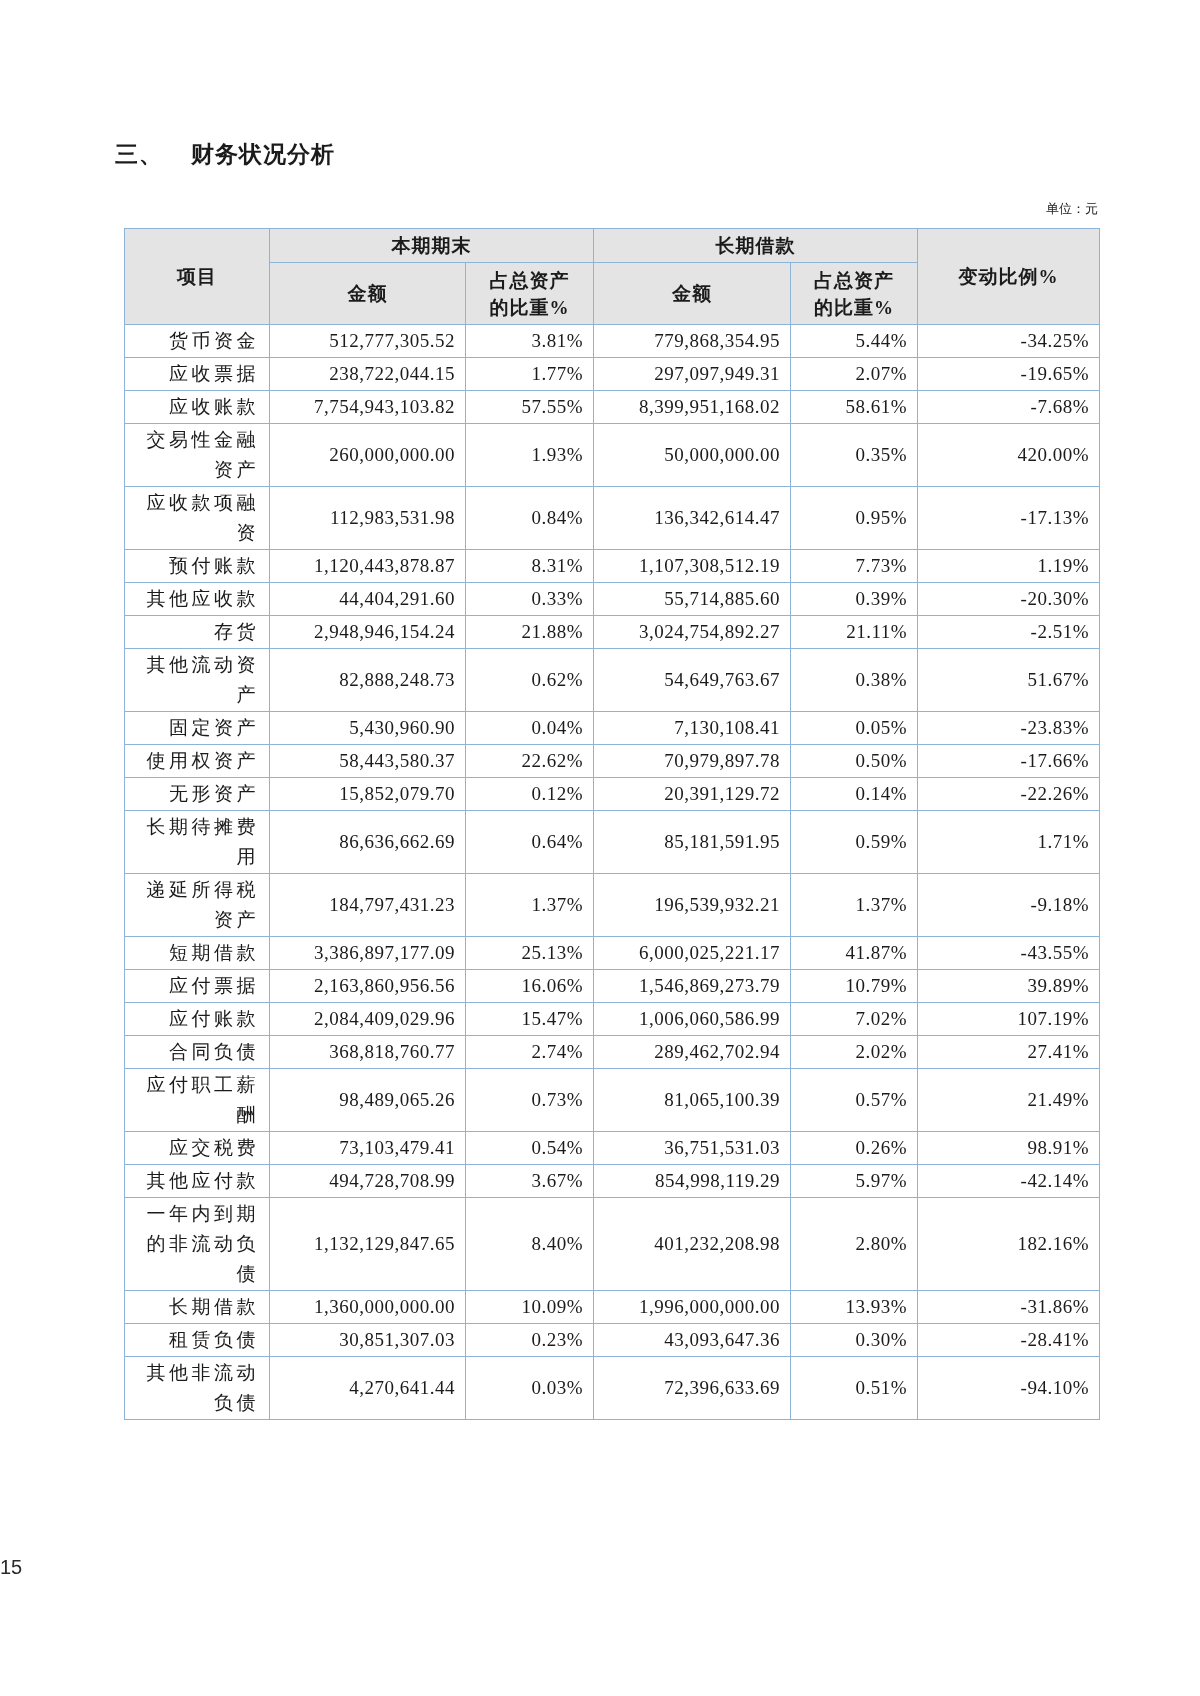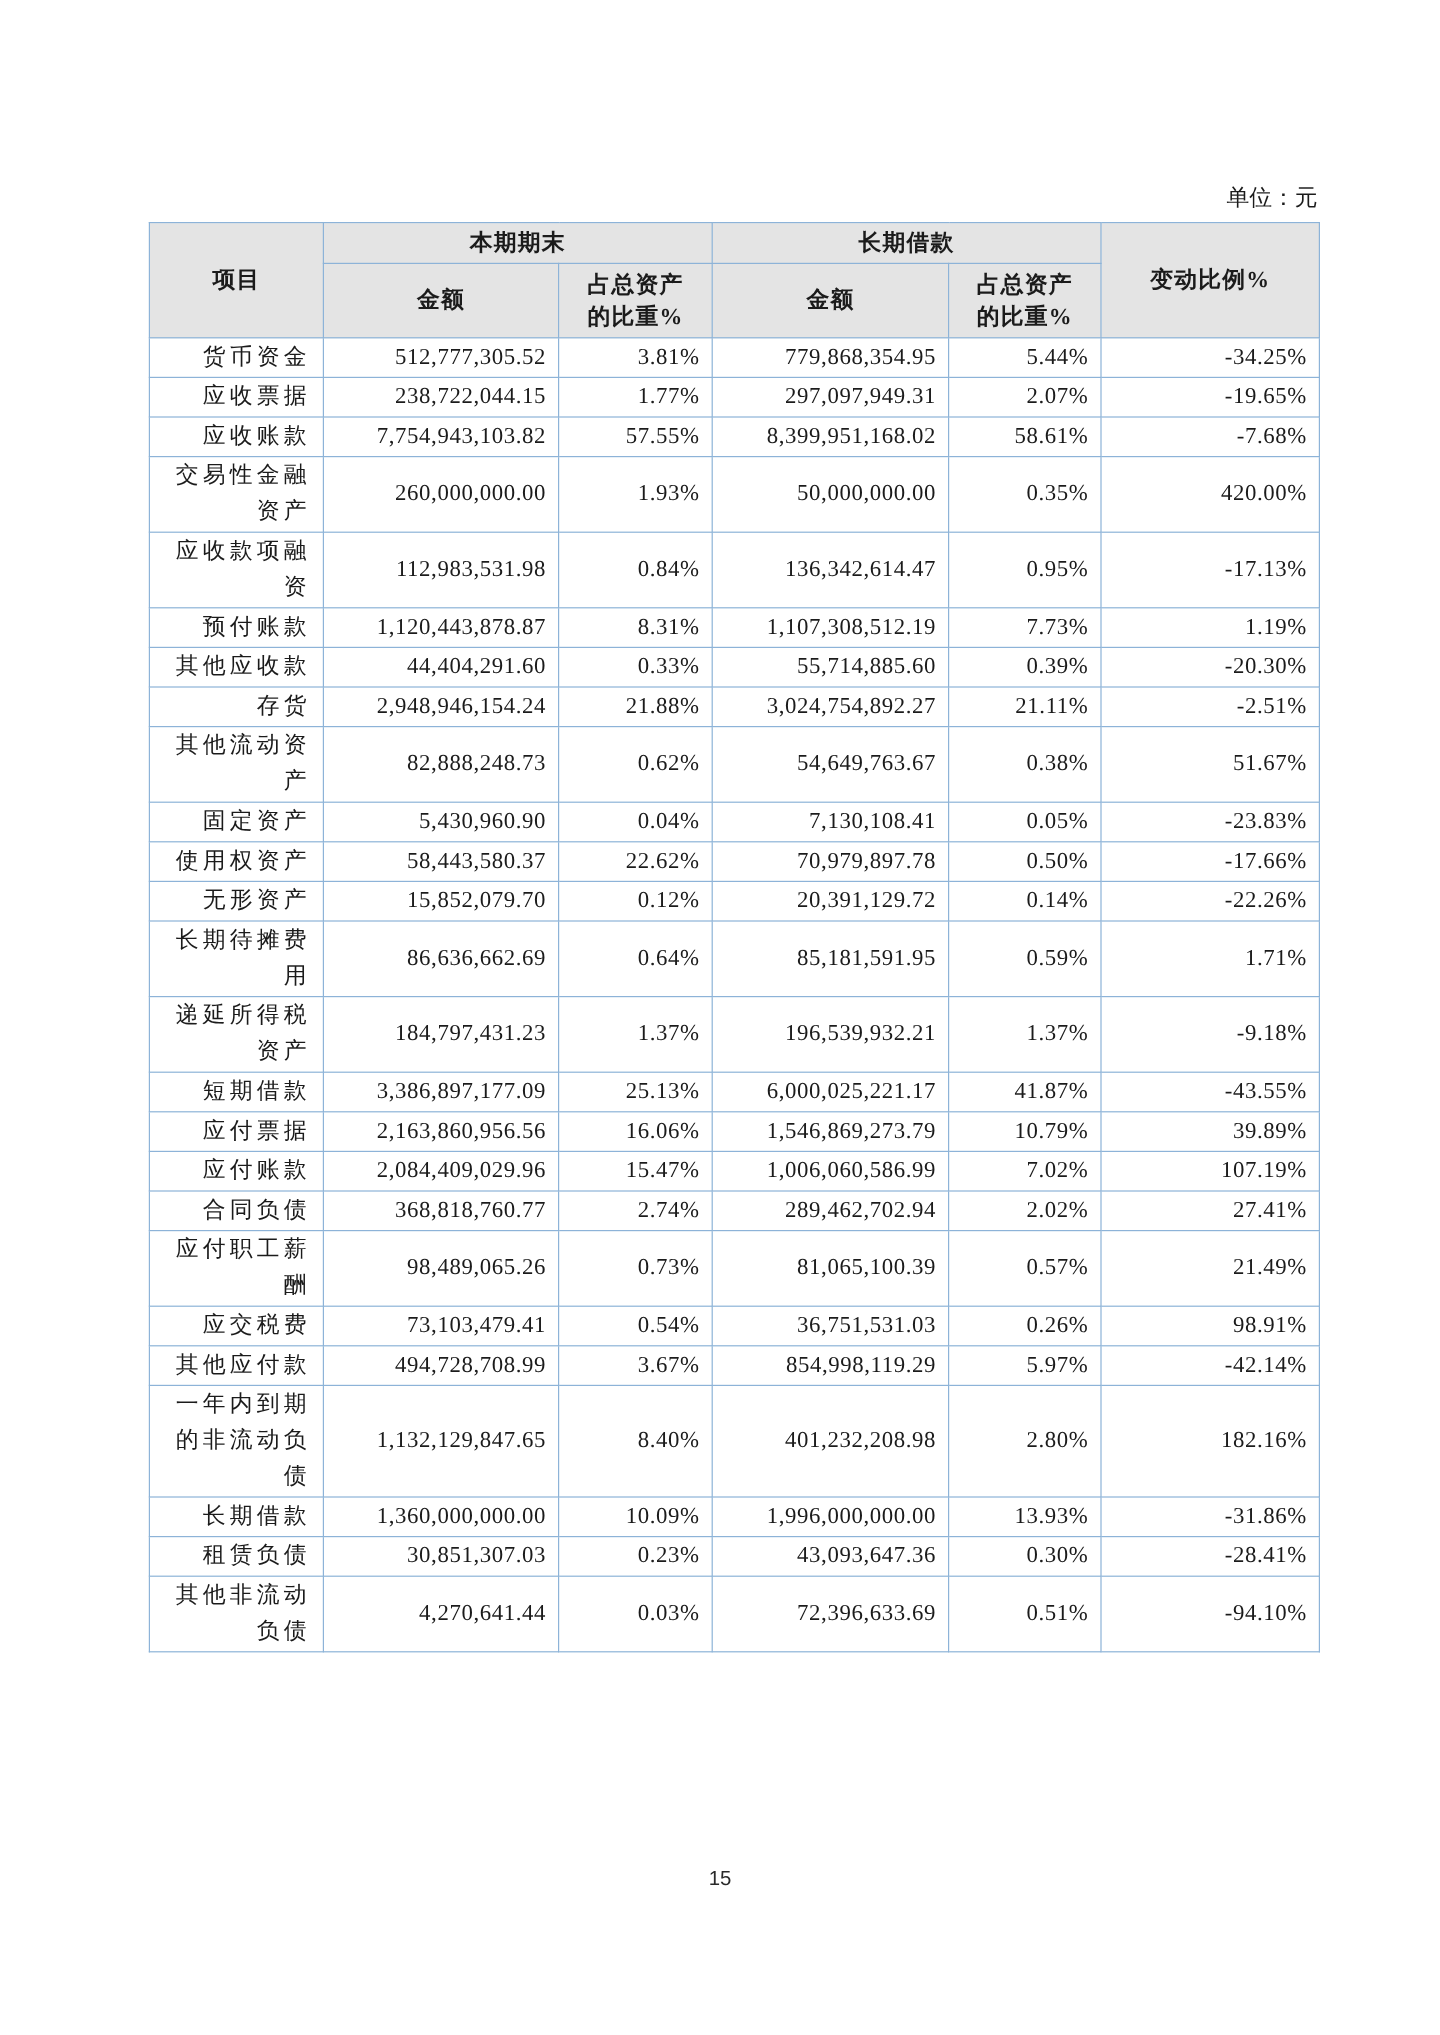--- a/index.html
+++ b/index.html
@@ -29,23 +29,23 @@
   .h2 {
     margin-top: 38px;
     font-family: "Liberation Sans", "DejaVu Sans", sans-serif;
     font-size: 20px;
     font-weight: bold;
     letter-spacing: 1px;
     line-height: 24px;
   }
   .h2 .sec-num { display: inline-block; min-width: 76px; }
   .unit-line {
-    margin-top: 14px;
+    margin-top: 31px;
     text-align: right;
-    font-size: 19px;
+    font-size: 13px;
     padding-right: 2px;
     line-height: 22px;
   }
   table.fin {
     border-collapse: collapse;
     table-layout: fixed;
     width: 975px;
     margin-top: 8px;
     margin-left: auto;
     margin-right: 0;
@@ -84,31 +84,34 @@
     text-align: right;
     white-space: nowrap;
     letter-spacing: 0.5px;
     line-height: 28px;
   }
   .page-number {
     position: absolute;
     top: 1556px;
     left: 0;
     width: 1200px;
-    text-align: center;
+    text-align: left;
     font-family: "Liberation Sans", "DejaVu Sans", sans-serif;
-    font-size: 17px;
+    font-size: 20px;
     color: #2a2a2a;
   }
 </style>
 </head>
 <body>
 
 <div class="content">
 
+  <div class="h1">
+    <span class="sec-num">三、</span><span>财务状况分析</span>
+  </div>
 
 
   <div class="unit-line">单位：元</div>
 
   <table class="fin">
     <colgroup>
       <col style="width:145px">
       <col style="width:196px">
       <col style="width:128px">
       <col style="width:197px">

